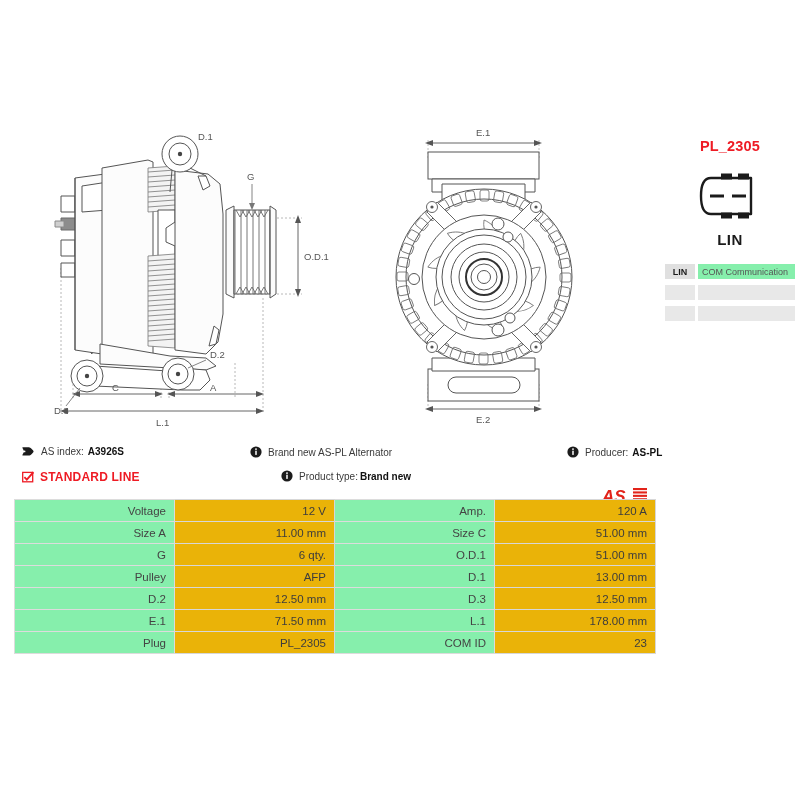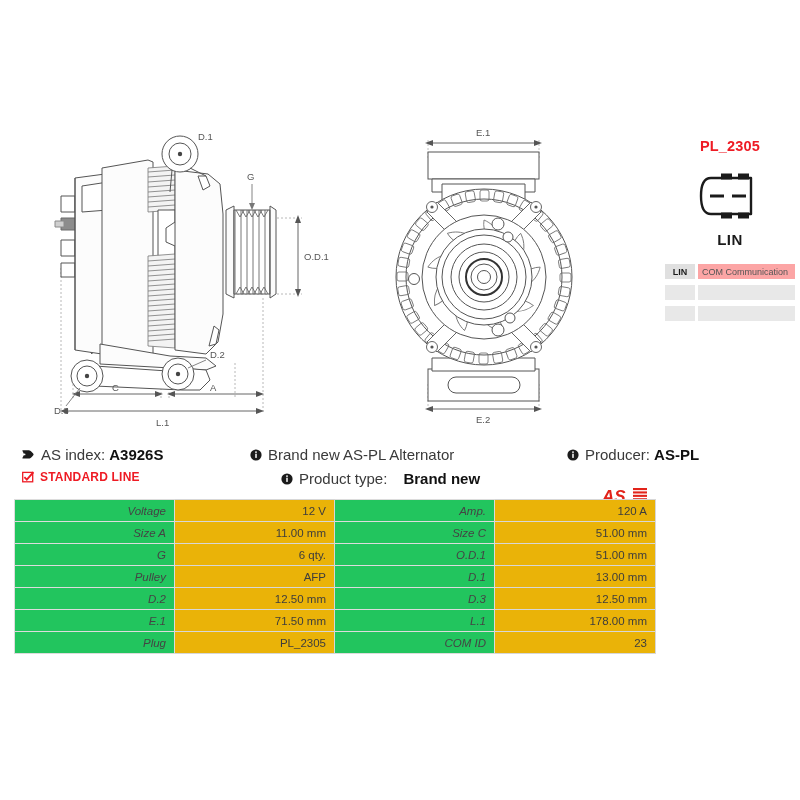--- a/index.html
+++ b/index.html
@@ -68,21 +68,21 @@
     color: #1a1a1a;
     font-size: 9px;
     font-weight: bold;
     display: flex;
     align-items: center;
     justify-content: center;
     flex: none;
   }
   .legend-val {
     flex: 1;
-    background: #fca5a5;
+    background: #86efac;
     color: #555555;
     font-size: 9px;
     display: flex;
     align-items: center;
     padding-left: 4px;
     margin-left: 3px;
     white-space: nowrap;
   }
   .legend-row.empty .legend-key,
   .legend-row.empty .legend-val { background: #e8e8e8; }
@@ -90,21 +90,21 @@
   
   #info-strip {
     position: absolute;
     left: 0; top: 437px;
     width: 800px; height: 58px;
   }
   .info-item {
     position: absolute;
     display: flex;
     align-items: center;
-    font-size: 15px;
+    font-size: 10px;
     color: #3a3a3a;
     white-space: nowrap;
   }
   .info-item .ico {
     margin-right: 6px;
     display: inline-flex;
     align-items: center;
   }
   .info-item b { color: #111111; font-weight: bold; }
 
@@ -127,24 +127,23 @@
   #spec-table td {
     height: 21px;
     padding: 0 8px;
     border: 1px solid #d7d7d7;
     text-align: right;
     color: #3d3d3d;
     white-space: nowrap;
     overflow: hidden;
   }
   #spec-table td.k {
-    background: #22c55e;
+    background: #86efac;
     border-color: #dcdcdc;
     color: #444444;
-    font-style: italic;
   }
   #spec-table td.v {
     background: #eab308;
   }
   col.c-k1 { width: 160px; }
   col.c-v1 { width: 160px; }
   col.c-k2 { width: 160px; }
   col.c-v2 { width: 161px; }
 </style>
 </head>
@@ -483,21 +482,21 @@
 
   <div class="info-item" id="info-prodtype">
     <span class="ico">
       <svg width="12" height="12" viewBox="0 0 12 12">
         <circle cx="6" cy="6" r="5.6" fill="#1b1b1b"></circle>
         <rect x="5.25" y="4.7" width="1.5" height="4.2" fill="#fff"></rect>
         <circle cx="6" cy="3.1" r="0.95" fill="#fff"></circle>
       </svg>
     </span>
     <span>Product type:</span>
-    <b style="margin-left:16px">Brand new</b>
+    <b style="margin-left:2px">Brand new</b>
   </div>
 
   <div class="info-item" id="info-producer">
     <span class="ico">
       <svg width="12" height="12" viewBox="0 0 12 12">
         <circle cx="6" cy="6" r="5.6" fill="#1b1b1b"></circle>
         <rect x="5.25" y="4.7" width="1.5" height="4.2" fill="#fff"></rect>
         <circle cx="6" cy="3.1" r="0.95" fill="#fff"></circle>
       </svg>
     </span>

